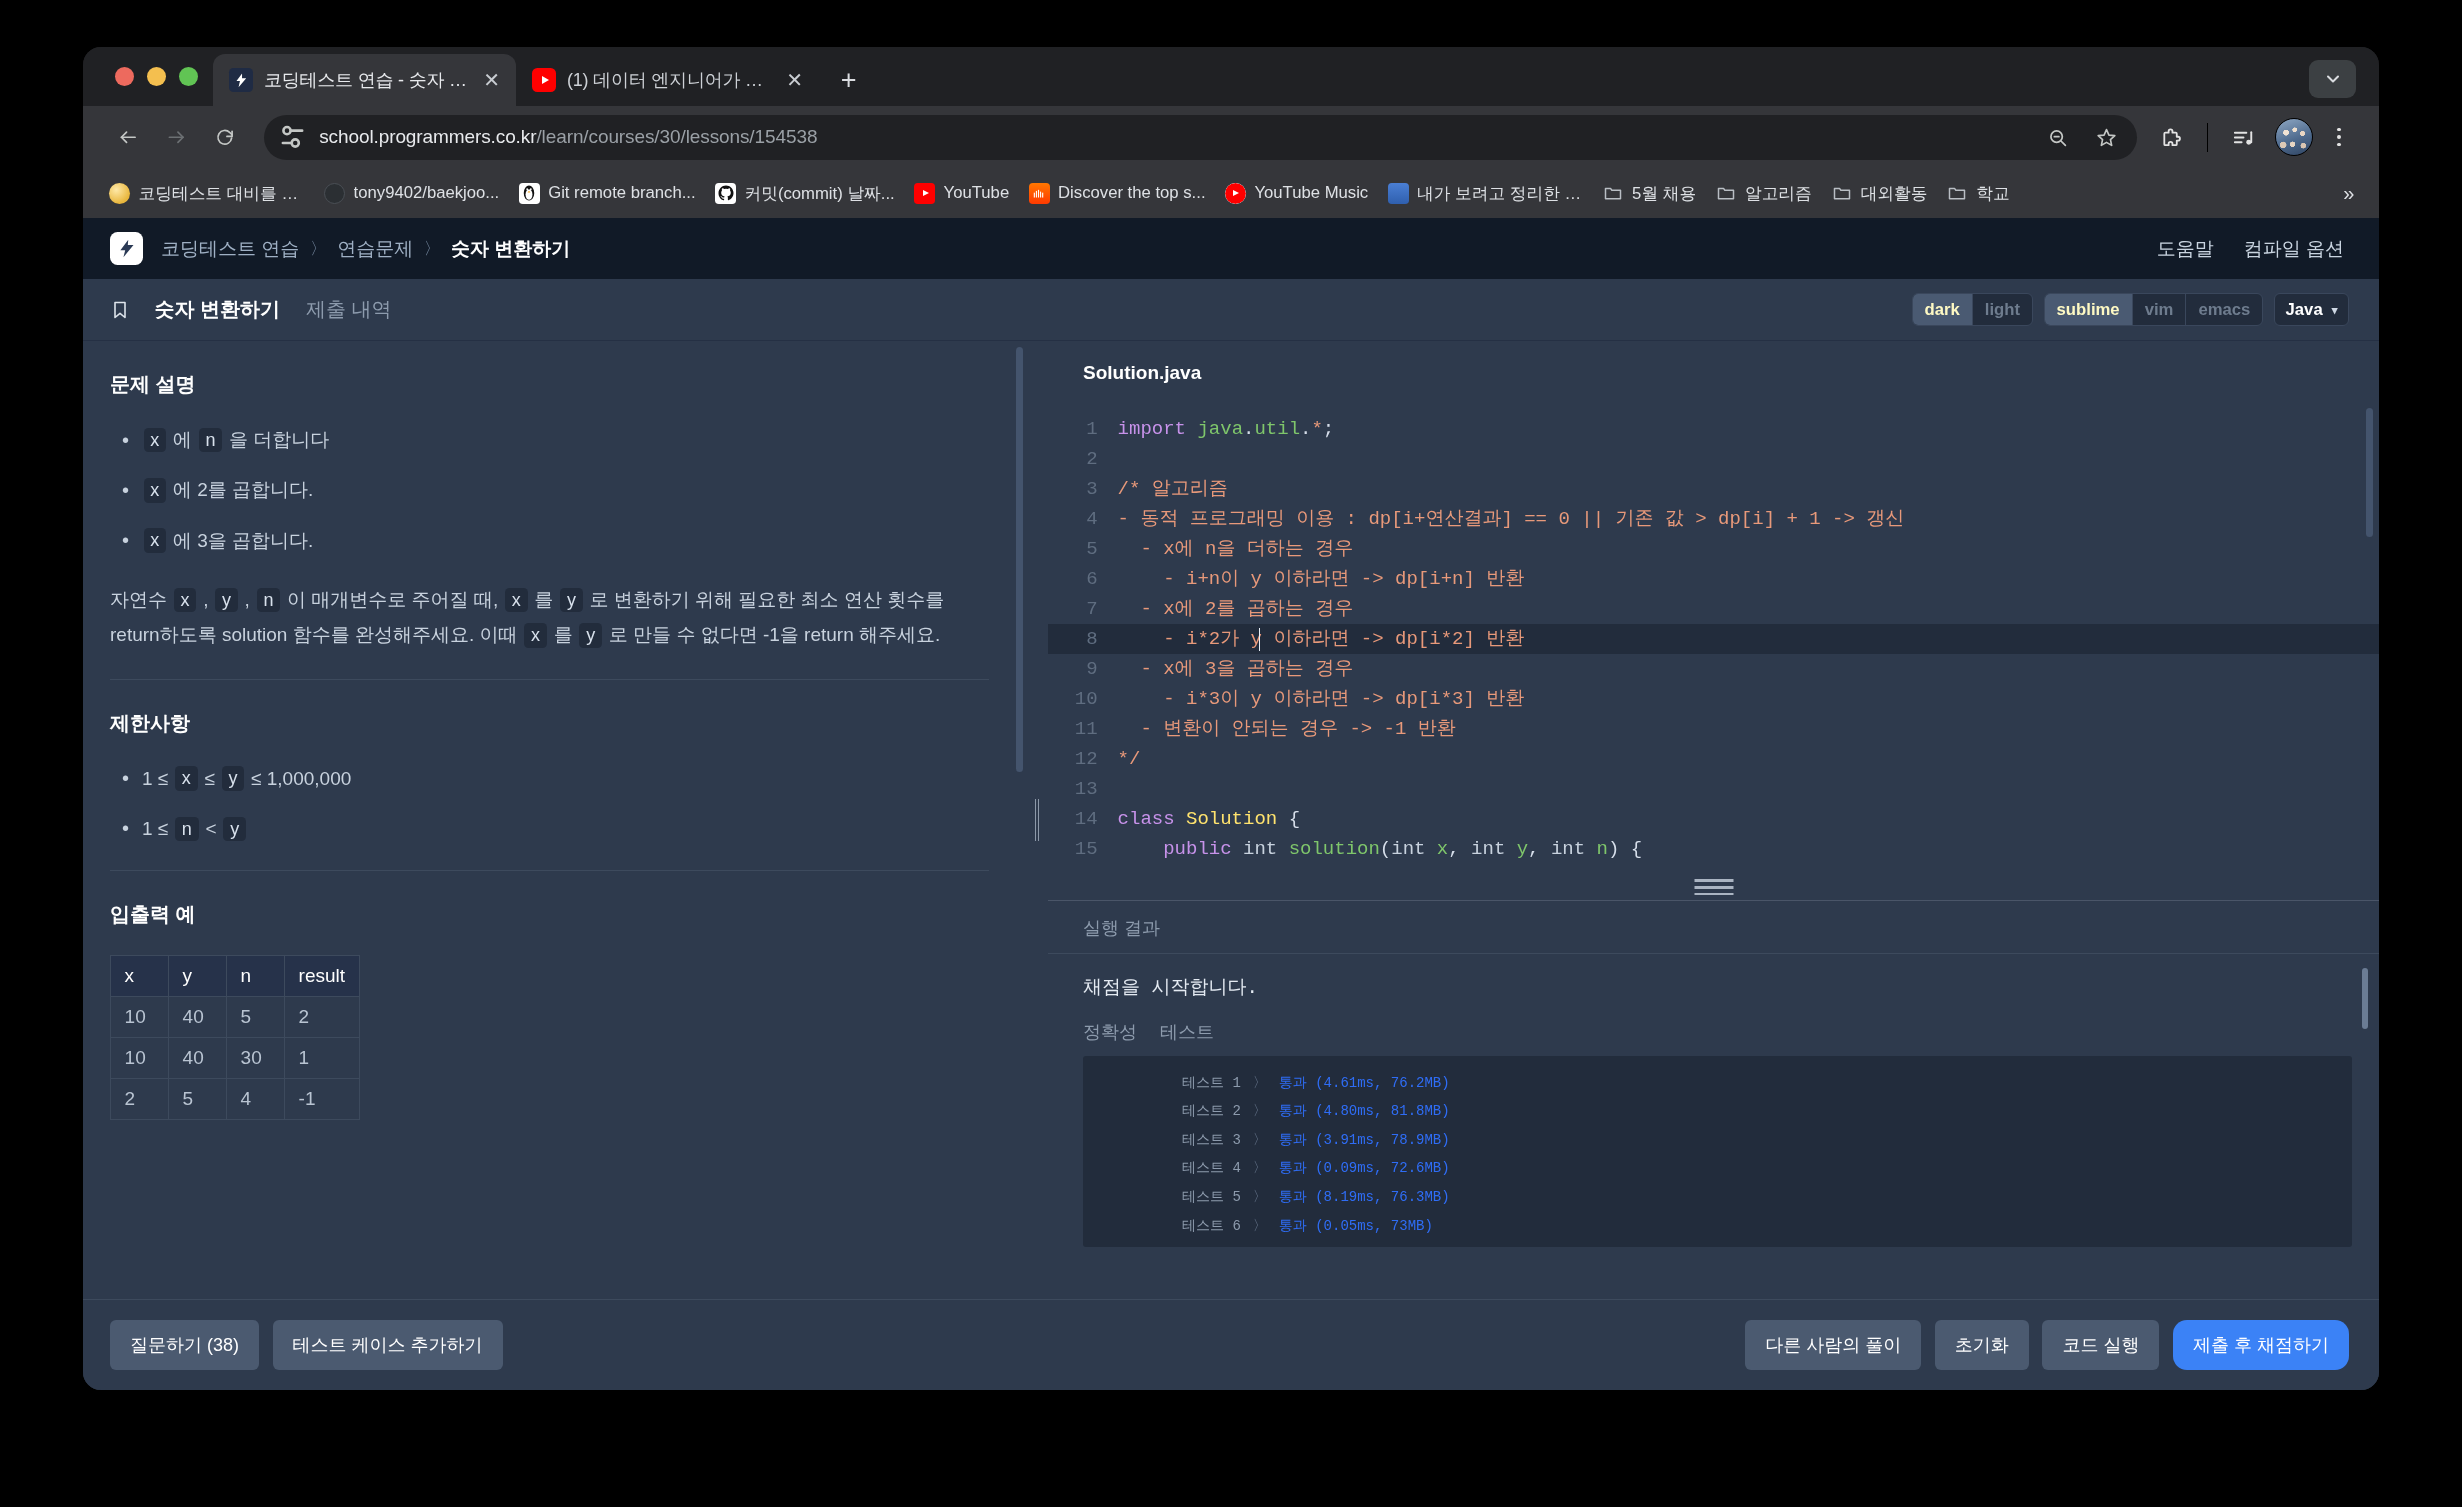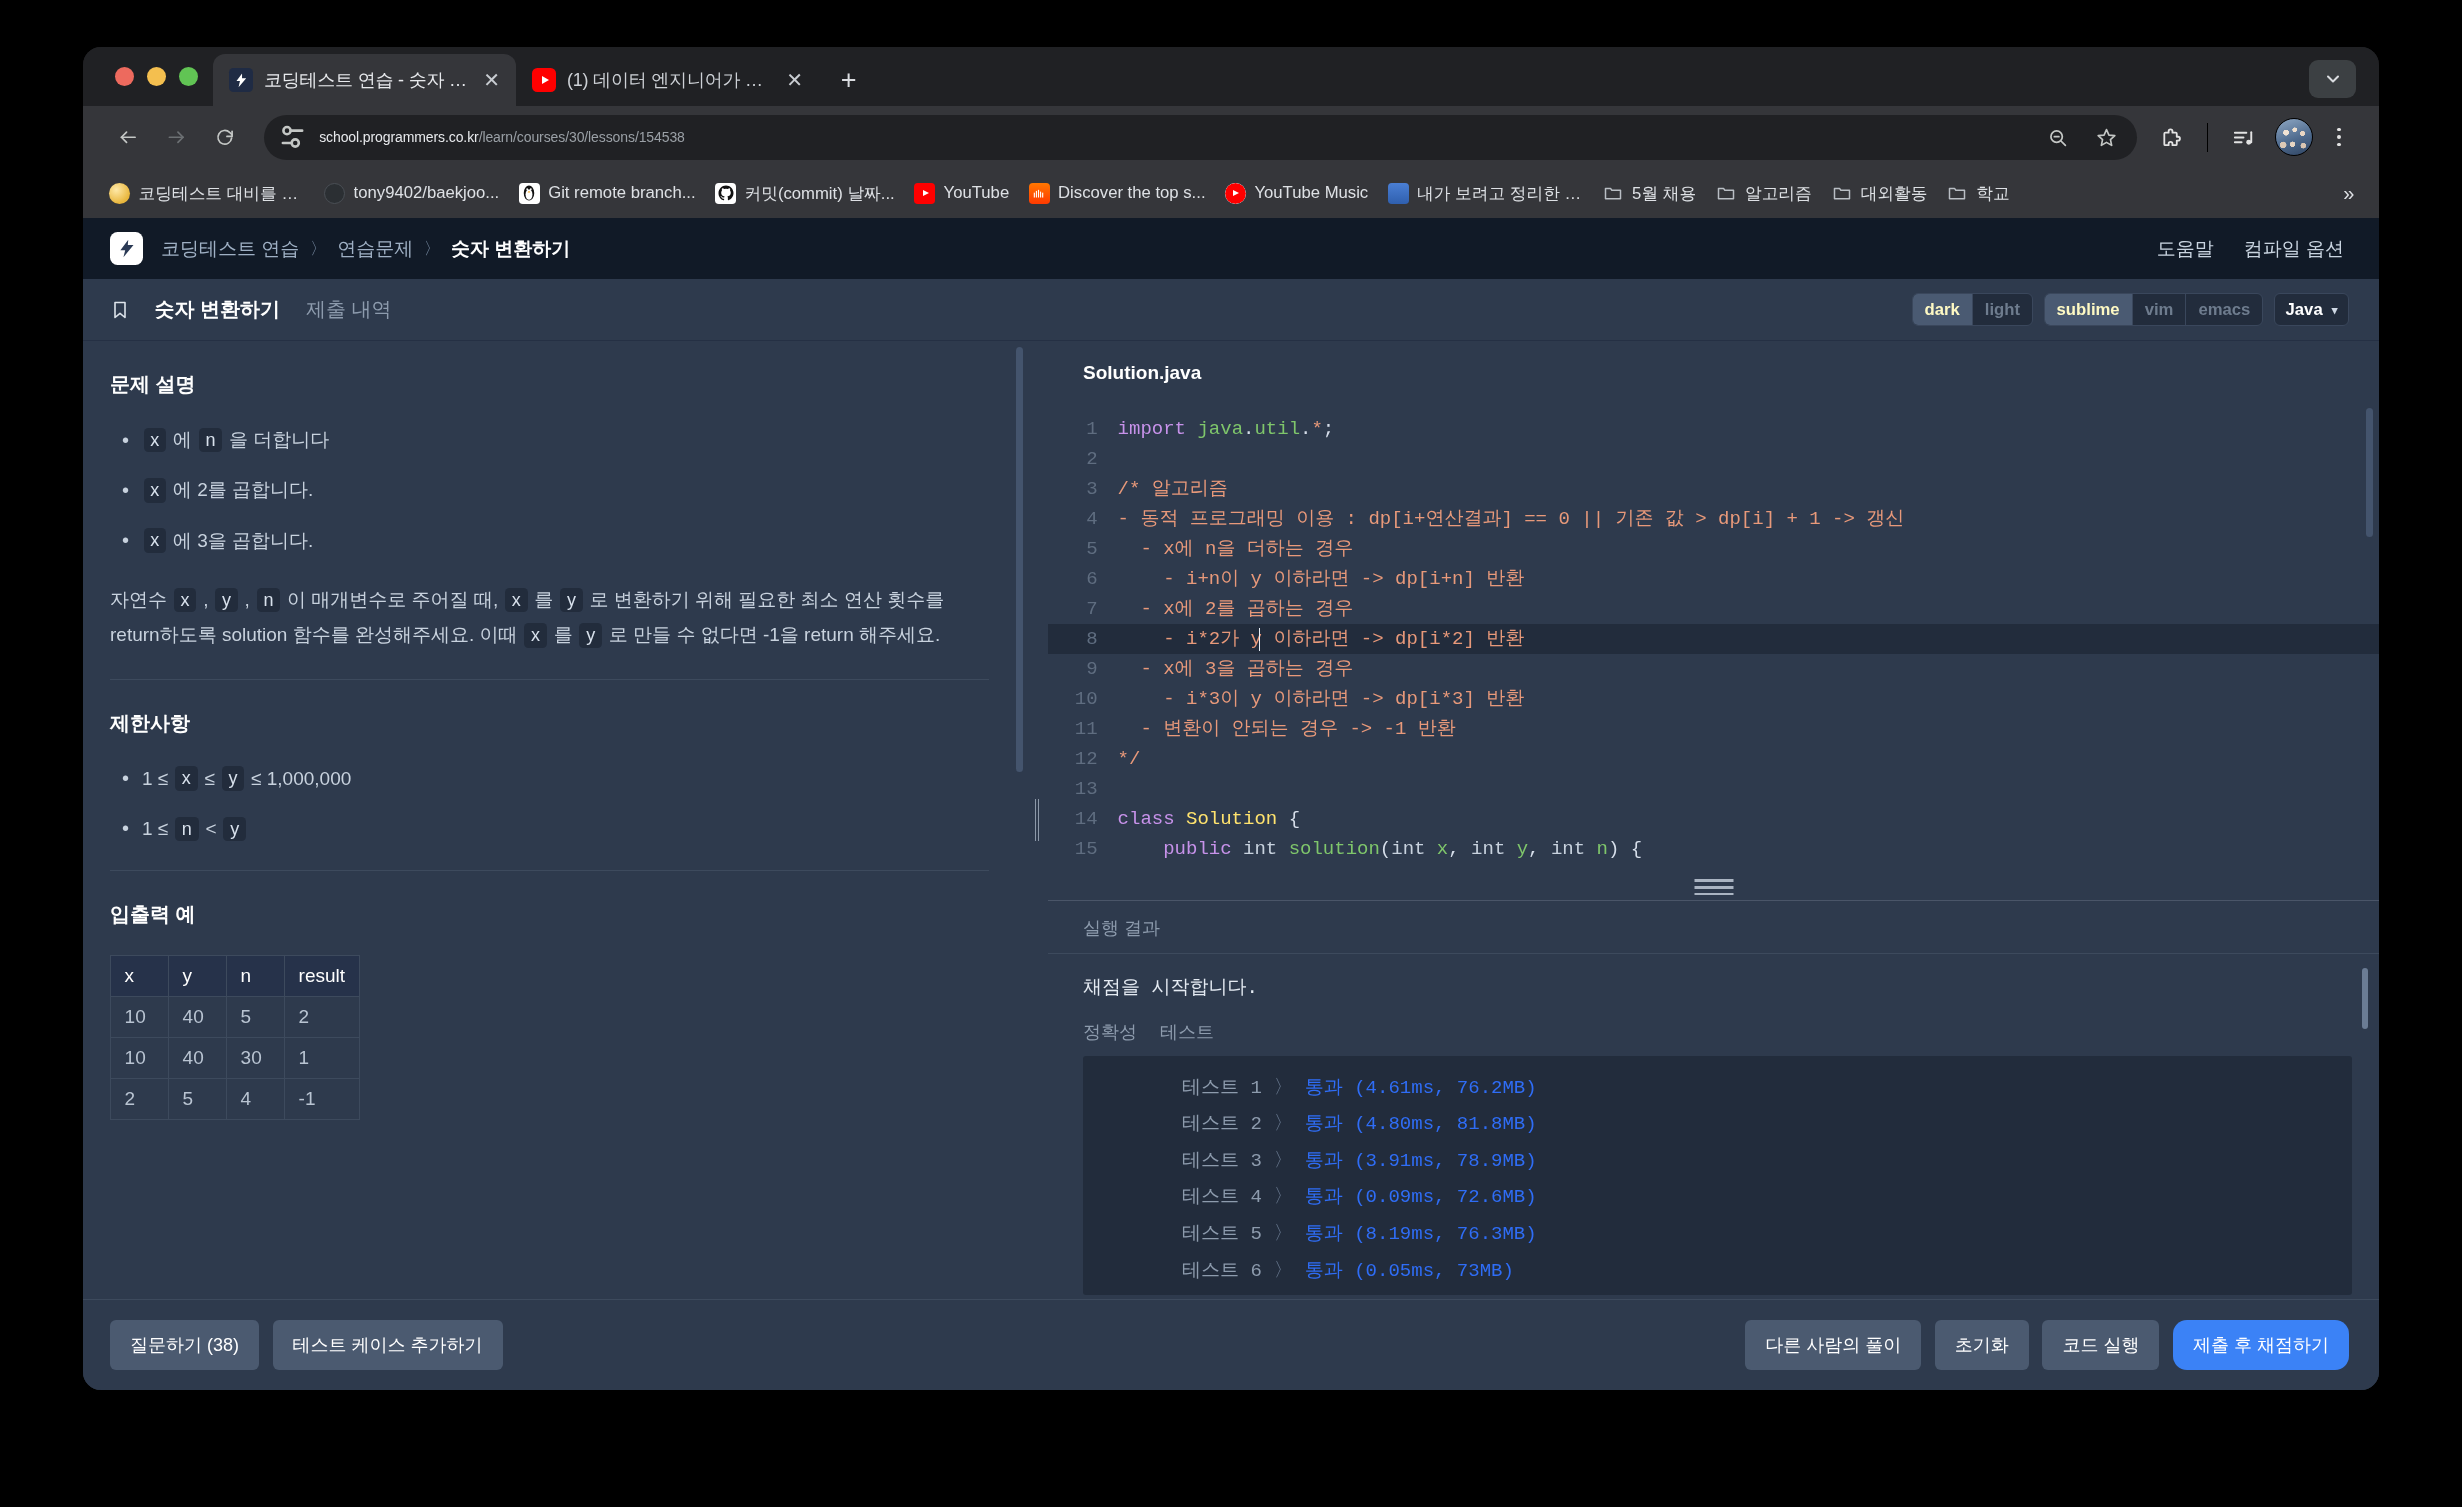--- a/index.html
+++ b/index.html
@@ -99,21 +99,21 @@
     background: #202124; border-radius: 23px;
     display: flex; align-items: center; padding: 0 10.6px 0 7.6px;
     gap: 10.6px;
   }
   #site-info-btn {
     width: 33px; height: 33px; border-radius: 50%;
     display: flex; align-items: center; justify-content: center;
     flex: 0 0 33px; color: #c4c7c5; margin-left: 4.5px;
   }
   #url-text {
-    font-size: 14px; color: #9aa0a6; letter-spacing: -0.1px;
+    font-size: 19px; color: #9aa0a6; letter-spacing: -0.1px;
     white-space: nowrap; overflow: hidden;
   }
   #url-text .host { color: #e8eaed; }
   .omni-action {
     width: 39px; height: 39px; border-radius: 50%;
     display: flex; align-items: center; justify-content: center;
     color: #c4c7c5; flex: 0 0 39px;
   }
   .omni-action svg { width: 21px; height: 21px; }
   .tb-action {
@@ -323,21 +323,21 @@
   #result-tabs { display: flex; gap: 23px; font-size: 18px; color: #8d9bad; margin-bottom: 12px; font-family: "Liberation Mono", monospace;}
   #result-scrollbar {
     position: absolute; right: 10.6px; top: 13.6px; width: 6.8px; height: 61px;
     background: #6b7c94; border-radius: 3.8px;
   }
   #test-list {
     background: #222c3c; border-radius: 3px;
     margin-right: 27px; padding: 12px 0 7.6px 0;
     font-family: "Liberation Mono", monospace;
   }
-  .test-row { display: flex; align-items: flex-start; gap: 12px; padding: 5.3px 0 5.3px 99px; font-size: 19px; }
+  .test-row { display: flex; align-items: flex-start; gap: 12px; padding: 5.3px 0 5.3px 99px; font-size: 14px; }
   .t-name { color: #8d9bad; }
   .t-arrow { color: #66768c; }
   .t-pass { color: #2f6df6; }
 
   
   #bottom-bar {
     position: absolute; left: 0; right: 0; bottom: 0;
     height: 91px; background: #2e3a4d;
     border-top: 0.8px solid #3d4a5d;
     display: flex; align-items: center; justify-content: space-between;

